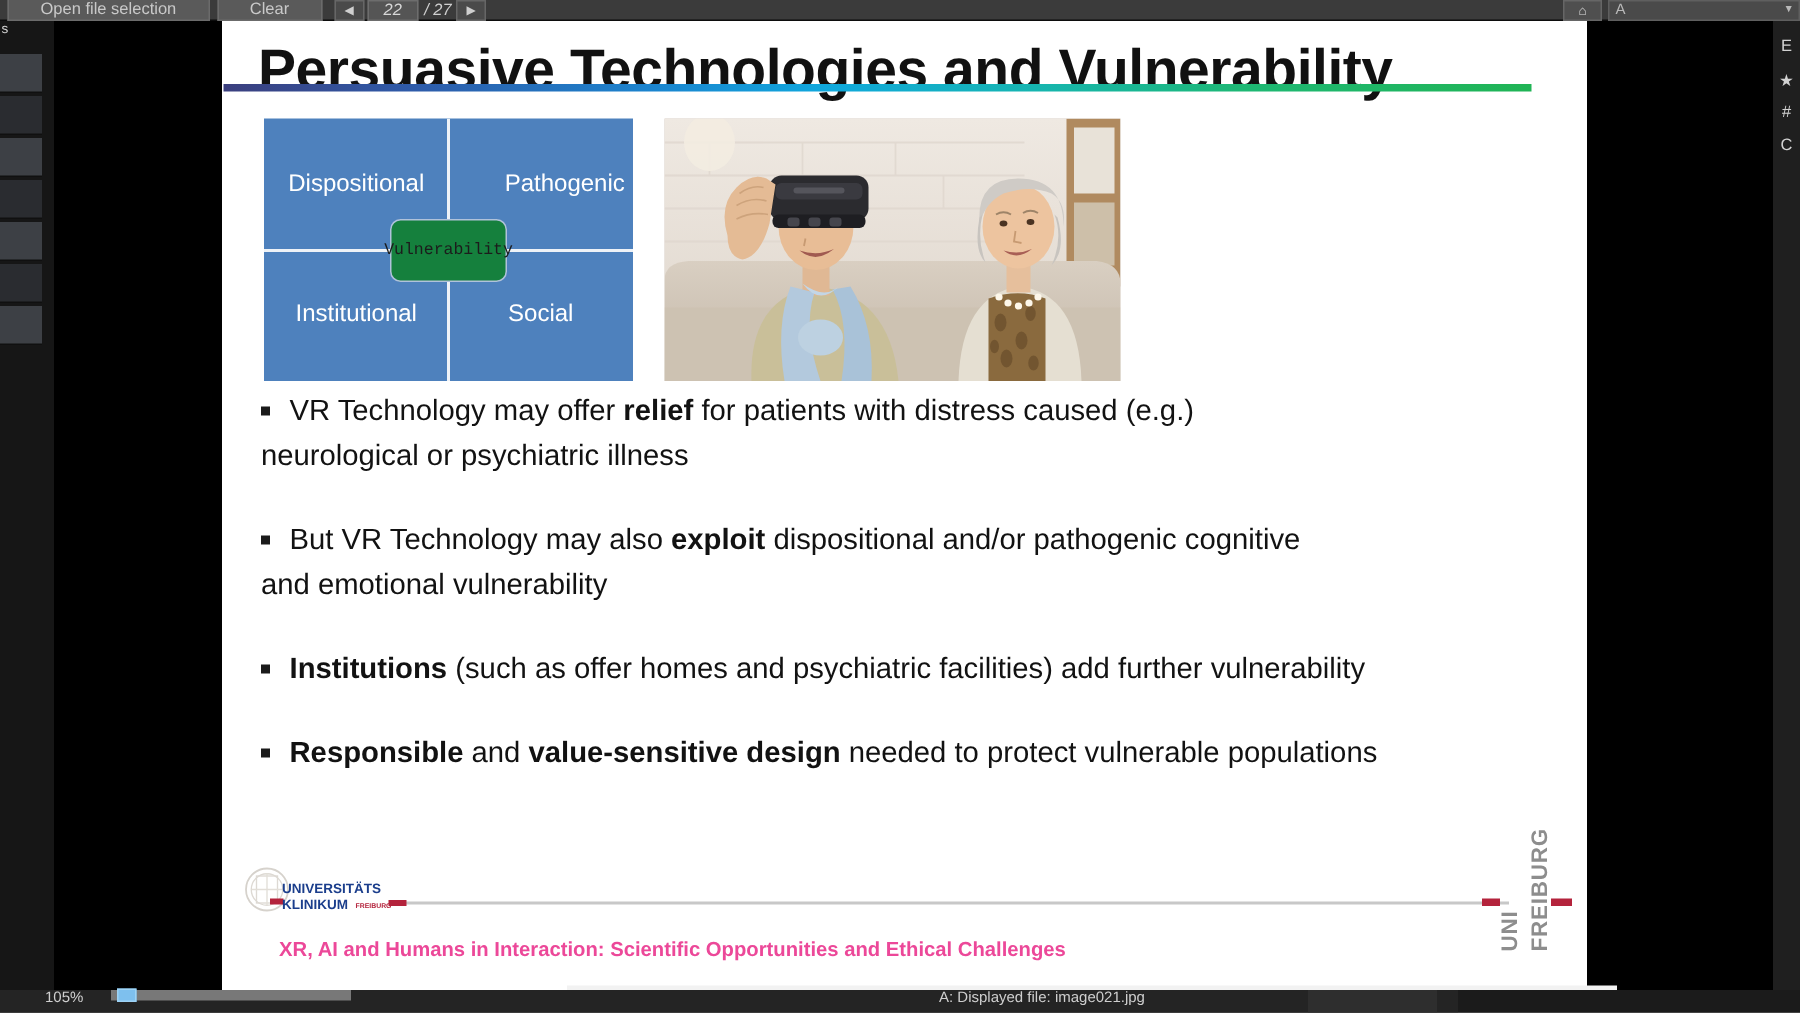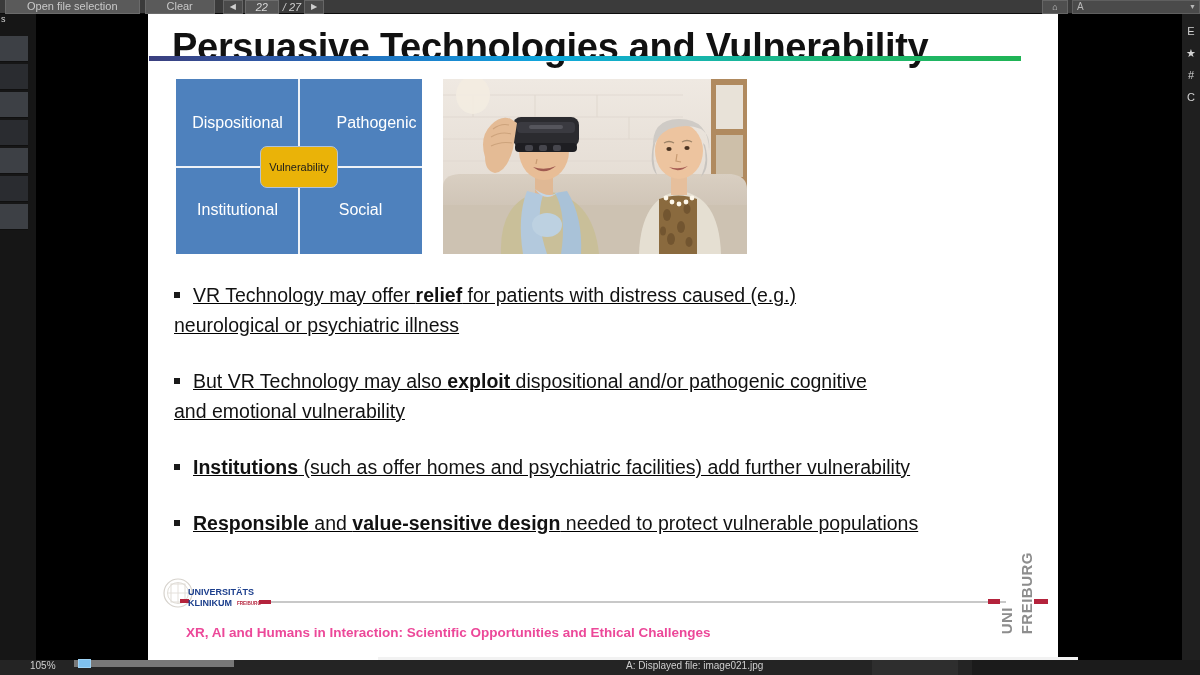--- a/index.html
+++ b/index.html
@@ -118,37 +118,37 @@
   .mx-vline {
     position: absolute; left: 50%; top: 0; width: 2px; height: 100%;
     background: #eef2f7; margin-left: -1px;
   }
   .mx-hline {
     position: absolute; left: 0; top: 50%; width: 100%; height: 2px;
     background: #eef2f7; margin-top: -1px;
   }
   #mx-center {
     position: absolute; left: 50%; top: 50%; transform: translate(-50%,-50%);
-    width: 78px; height: 42px; background: #eab308;
+    width: 78px; height: 42px; background: #15803d;
     border: 1px solid #b0c2da; border-radius: 7px;
     display: flex; align-items: center; justify-content: center;
     color: #1c1c1c; font-size: 11px;
-    font-family: Liberation Sans, sans-serif;
+    font-family: Liberation Mono, monospace;
   }
 
   
   #photo {
     position: absolute; left: 295px; top: 65px; width: 304px; height: 175px;
     overflow: hidden; background: #d8cec4;
   }
   #photo svg { display: block; width: 304px; height: 175px; }
 
   
   #bullets {
-    position: absolute; left: 12px; top: 266px; width: 890px; text-decoration: underline;
+    position: absolute; left: 12px; top: 245px; width: 890px;
   }
   .bullet {
     position: relative; color: #121212;
     font-size: 19.5px; line-height: 30px;
     font-family: "Liberation Sans", sans-serif;
     margin-bottom: 26px;
   }
   .bullet .sq {
     position: absolute; left: 14px; top: 12px;
     width: 6px; height: 6px; background: #1a1a1a;

